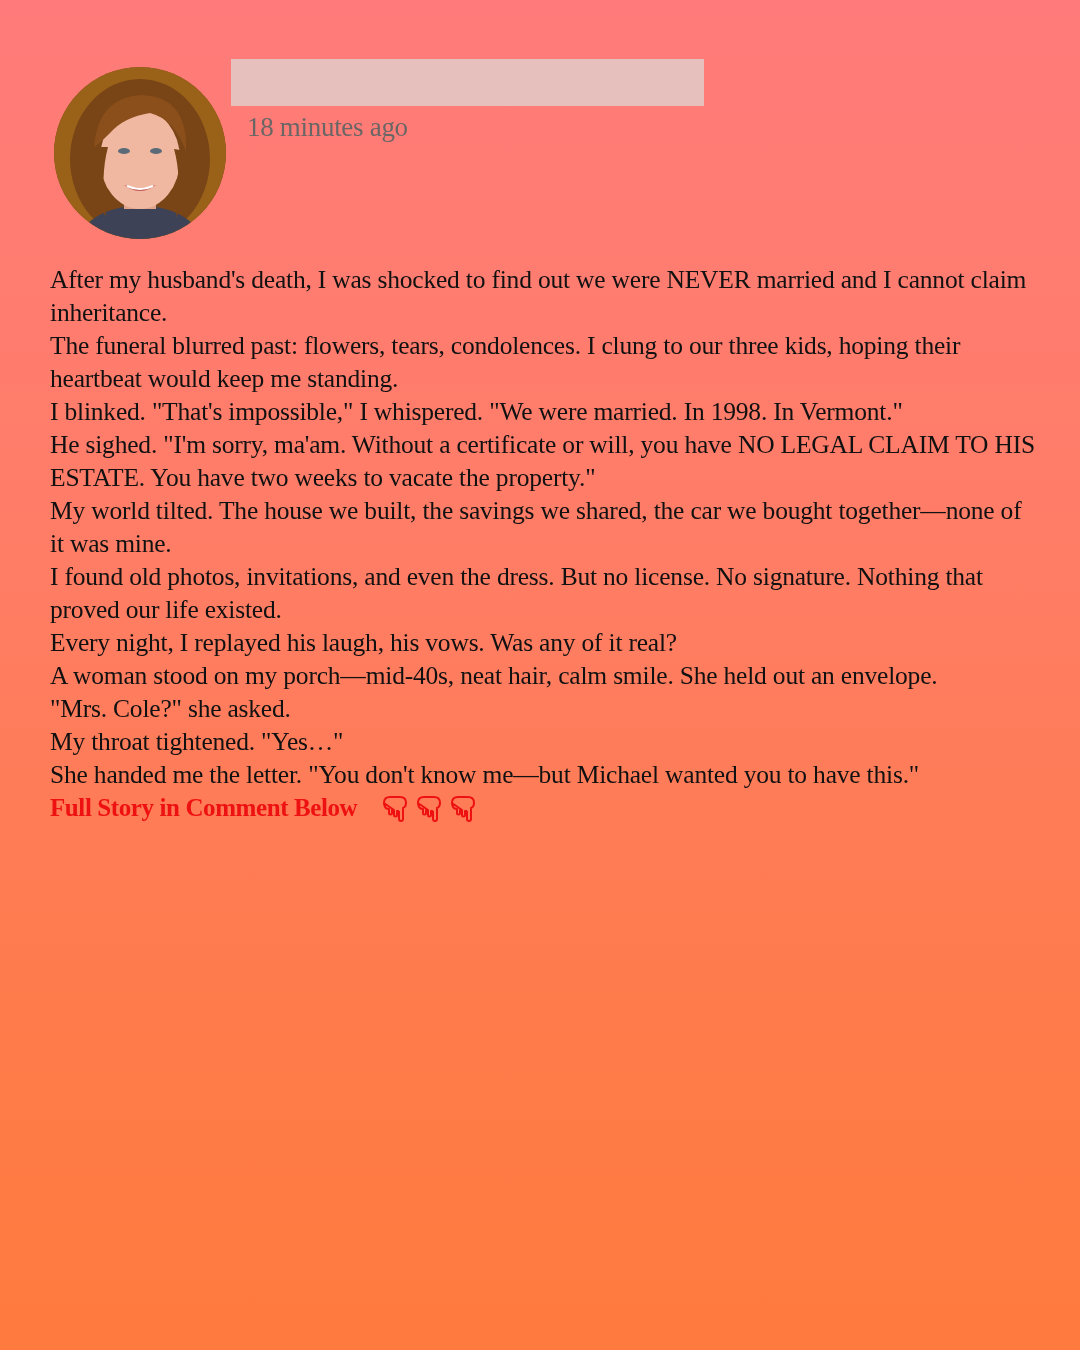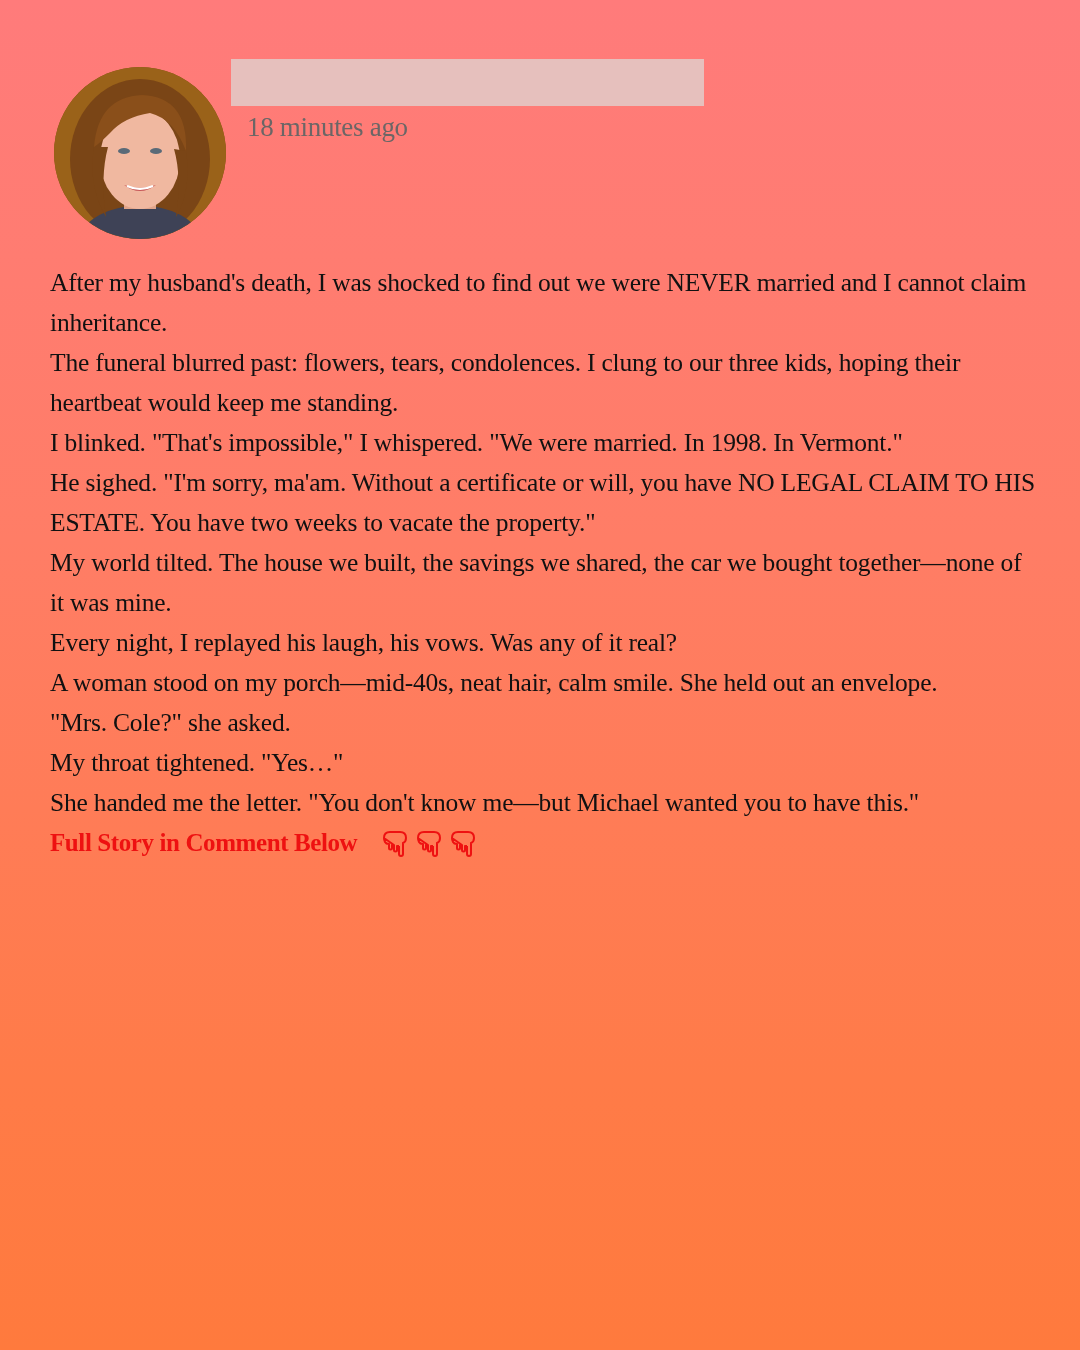--- a/index.html
+++ b/index.html
@@ -60,21 +60,21 @@
       letter-spacing: -0.3px;
       white-space: nowrap;
       margin-top: 8px;
     }
     .story {
       position: absolute;
       left: 50px;
       top: 263px;
       width: 990px;
       font-size: 25.5px;
-      line-height: 40px;
+      line-height: 33px;
       color: #111111;
       letter-spacing: -0.2px;
     }
     .story p {
       margin: 0;
     }
     .cta {
       margin: 0;
       color: #ee1111;
       font-weight: bold;
@@ -133,20 +133,21 @@
     <div class="name-box"></div>
     <div class="timestamp">18 minutes ago</div>
   </div>
 
   <div class="story">
     <p>After my husband's death, I was shocked to find out we were NEVER married and I cannot claim inheritance.</p>
     <p>The funeral blurred past: flowers, tears, condolences. I clung to our three kids, hoping their heartbeat would keep me standing.</p>
     <p>I blinked. "That's impossible," I whispered. "We were married. In 1998. In Vermont."</p>
     <p>He sighed. "I'm sorry, ma'am. Without a certificate or will, you have NO LEGAL CLAIM TO HIS ESTATE. You have two weeks to vacate the property."</p>
     <p>My world tilted. The house we built, the savings we shared, the car we bought together—none of it was mine.</p>
+    <p>I found old photos, invitations, and even the dress. But no license. No signature. Nothing that proved our life existed.</p>
     <p>Every night, I replayed his laugh, his vows. Was any of it real?</p>
     <p>A woman stood on my porch—mid-40s, neat hair, calm smile. She held out an envelope.</p>
     <p>"Mrs. Cole?" she asked.</p>
     <p>My throat tightened. "Yes…"</p>
     <p>She handed me the letter. "You don't know me—but Michael wanted you to have this."</p>
 
     <p class="cta">
       <span>Full Story in Comment Below</span>
       <span class="hands">
         <span class="hand">

